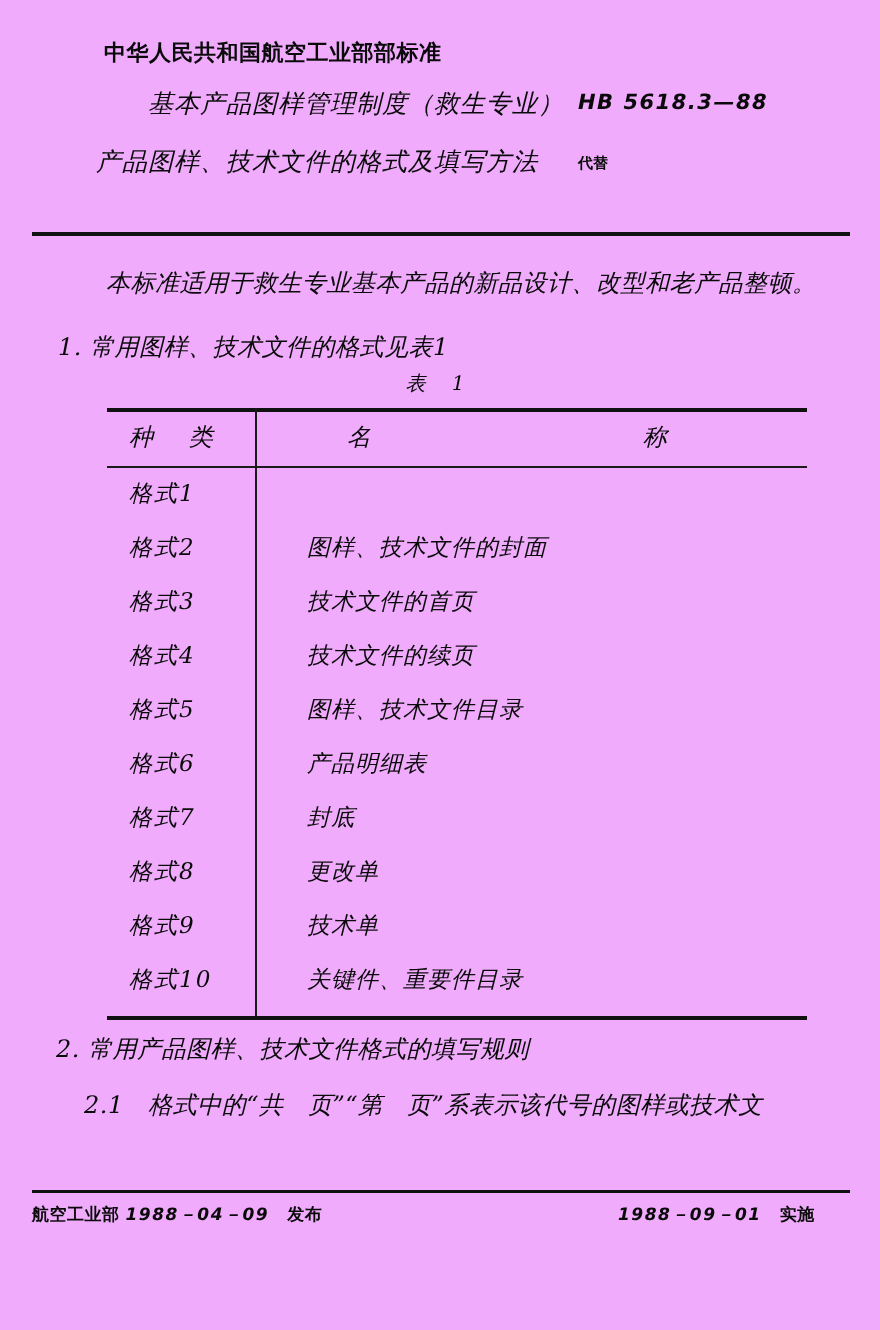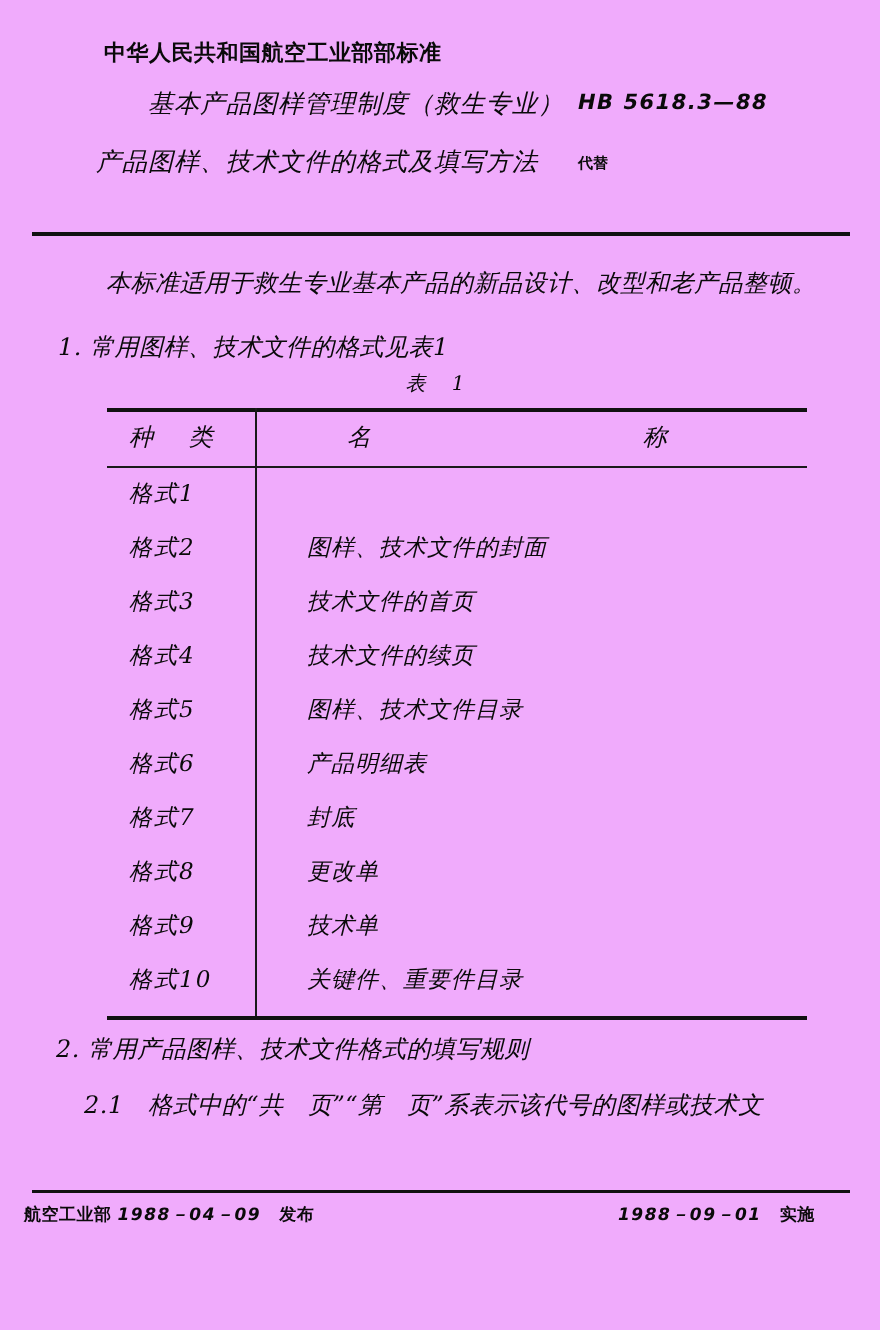--- a/index.html
+++ b/index.html
@@ -274,21 +274,21 @@
   #footer-block {
     position: absolute;
     left: 0;
     top: 1200px;
     width: 880px;
     height: 44px;
   }
 
   #footer-issue {
     position: absolute;
-    left: 24px;
+    left: 32px;
     top: 4px;
     font-size: 17px;
     white-space: nowrap;
     font-family: "DejaVu Sans", "Liberation Sans", sans-serif;
   }
 
   #footer-effective {
     position: absolute;
     left: 612px;
     top: 4px;

